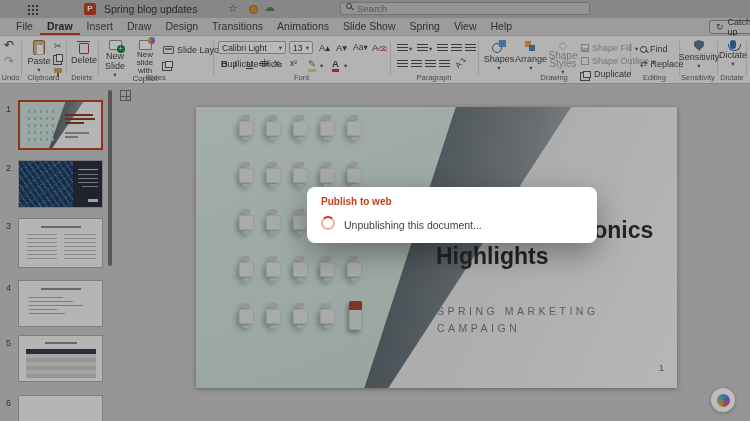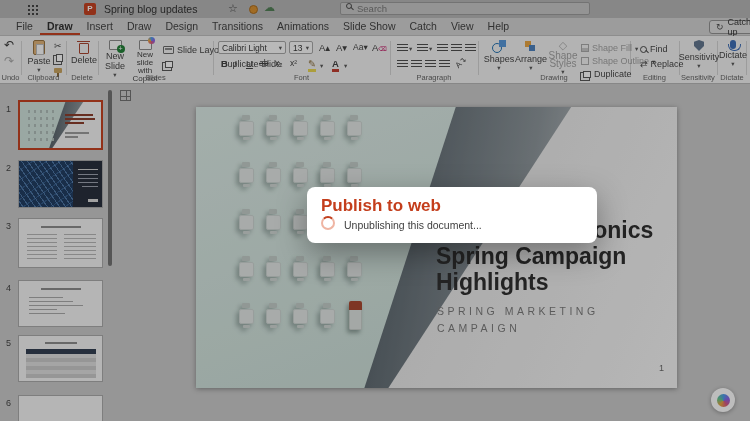--- a/index.html
+++ b/index.html
@@ -97,21 +97,21 @@
   .slide-sub{position:absolute;left:241px;top:196px;z-index:4;font-size:10.5px;line-height:17px;letter-spacing:3.5px;color:#787878;}
   .pagenum{position:absolute;right:13px;bottom:15px;z-index:4;font-size:9px;color:#666;}
 
   
   .copilot-fab{position:absolute;left:711px;top:388px;width:24px;height:24px;border-radius:50%;background:#fff;box-shadow:0 1px 4px rgba(0,0,0,0.3);display:flex;align-items:center;justify-content:center;}
   .copilot-fab .logo{width:13px;height:13px;border-radius:50%;background:conic-gradient(#4a9be8,#8a5fe8,#d8557d,#e8a23d,#62c48a,#4a9be8);}
 
   
   .dim{position:absolute;inset:0;background:rgba(18,18,18,0.28);z-index:50;}
   .dialog{position:absolute;left:307px;top:187px;width:290px;height:56px;background:#fff;border-radius:8px;box-shadow:0 10px 30px rgba(0,0,0,0.35);z-index:60;}
-  .dialog-title{position:absolute;left:14px;top:9px;font-size:17px;font-weight:bold;color:#c43e1c;}
+  .dialog-title{position:absolute;left:14px;top:9px;font-size:10px;font-weight:bold;color:#c43e1c;}
   .spinner{position:absolute;left:14px;top:29px;width:14px;height:14px;border:2px solid #efb5a3;border-top-color:#c2401f;border-radius:50%;animation:spin 1.1s linear infinite;}
   @keyframes spin{to{transform:rotate(360deg);}}
   .dialog-msg{position:absolute;left:37px;top:32px;font-size:10.5px;color:#3f3f3f;}
 </style>
 </head>
 <body>
 
 <div class="titlebar">
   <span class="i-waffle"></span>
   <span class="pp-logo">P</span>
@@ -127,21 +127,21 @@
 
 <div class="menubar">
   <span class="tab">File</span>
   <span class="tab active">Draw</span>
   <span class="tab">Insert</span>
   <span class="tab">Draw</span>
   <span class="tab">Design</span>
   <span class="tab">Transitions</span>
   <span class="tab">Animations</span>
   <span class="tab">Slide Show</span>
-  <span class="tab">Catch</span>
+  <span class="tab">Spring</span>
   <span class="tab">View</span>
   <span class="tab">Help</span>
   <div class="mb-btn" style="left:652px;margin-top:45px;">
     <span class="i-speech"></span>
     <span>Comments</span>
   </div>
   <div class="mb-btn" style="left:709px;width:60px;">
     <span class="i-catchup">↻</span>
     <span>Catch up</span>
   </div>
@@ -361,21 +361,20 @@
 
   <div class="slide" style="left:196px;top:23px;">
     <div class="slide-stripe"></div>
     <div class="slide-teal"></div>
     <div class="usb-standing">
         <div class="top"></div>
         <div class="body2"></div>
       </div>
     <div class="slide-title">
       <div>Century Electronics</div>
-      <div>Spring Campaign</div>
       <div>Highlights</div>
     </div>
     <div class="slide-sub">
       <div>SPRING MARKETING</div>
       <div>CAMPAIGN</div>
     </div>
     <span class="pagenum">1</span>
   <div class="usb" style="left: 42px; top: 8px;">
         <div class="cap"></div>
         <div class="bod"></div>

